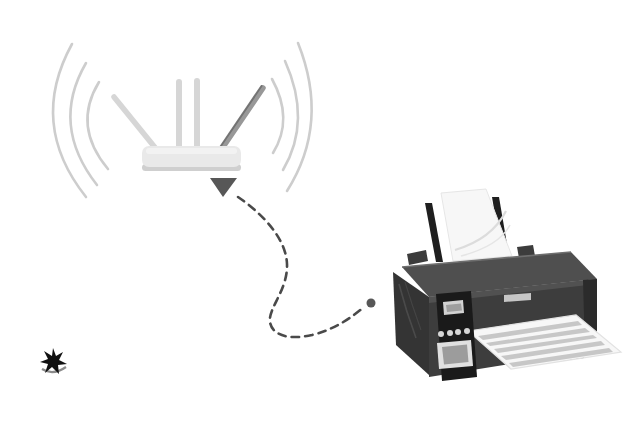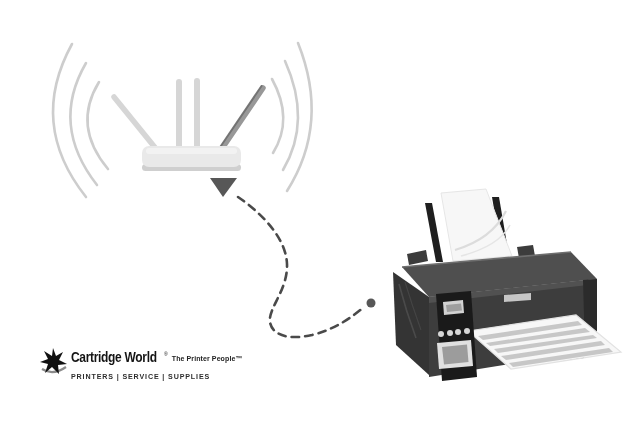--- a/index.html
+++ b/index.html
@@ -110,23 +110,15 @@
         <polygon points="442,347 467,344.5 468.5,362 444,364.5" fill="#9c9c9c"></polygon>
       </g>
     </g>
   </svg>
 
   <div class="logo-block">
     <svg width="27" height="28" viewBox="0 0 27 28">
       <path d="M 2 21 Q 13 28 26 19" fill="none" stroke="#8a8a8a" stroke-width="2.2"></path>
       <polygon fill="#111" points="13,0 16,8 23,4 19,12 27,16 18,17 19,26 12,19 5,25 8,16 0,14 8,11 4,3 12,8"></polygon>
     </svg>
-    <div class="logo-text">
-      <div class="wordmark-row">
-        <span class="brand-name">Cartridge World</span>
-        <span class="reg-mark">®</span>
-        <span class="tagline">The Printer People™</span>
-      </div>
-      <div class="services-line">PRINTERS | SERVICE | SUPPLIES</div>
-    </div>
   </div>
 
 </div>
 
 </body></html>

